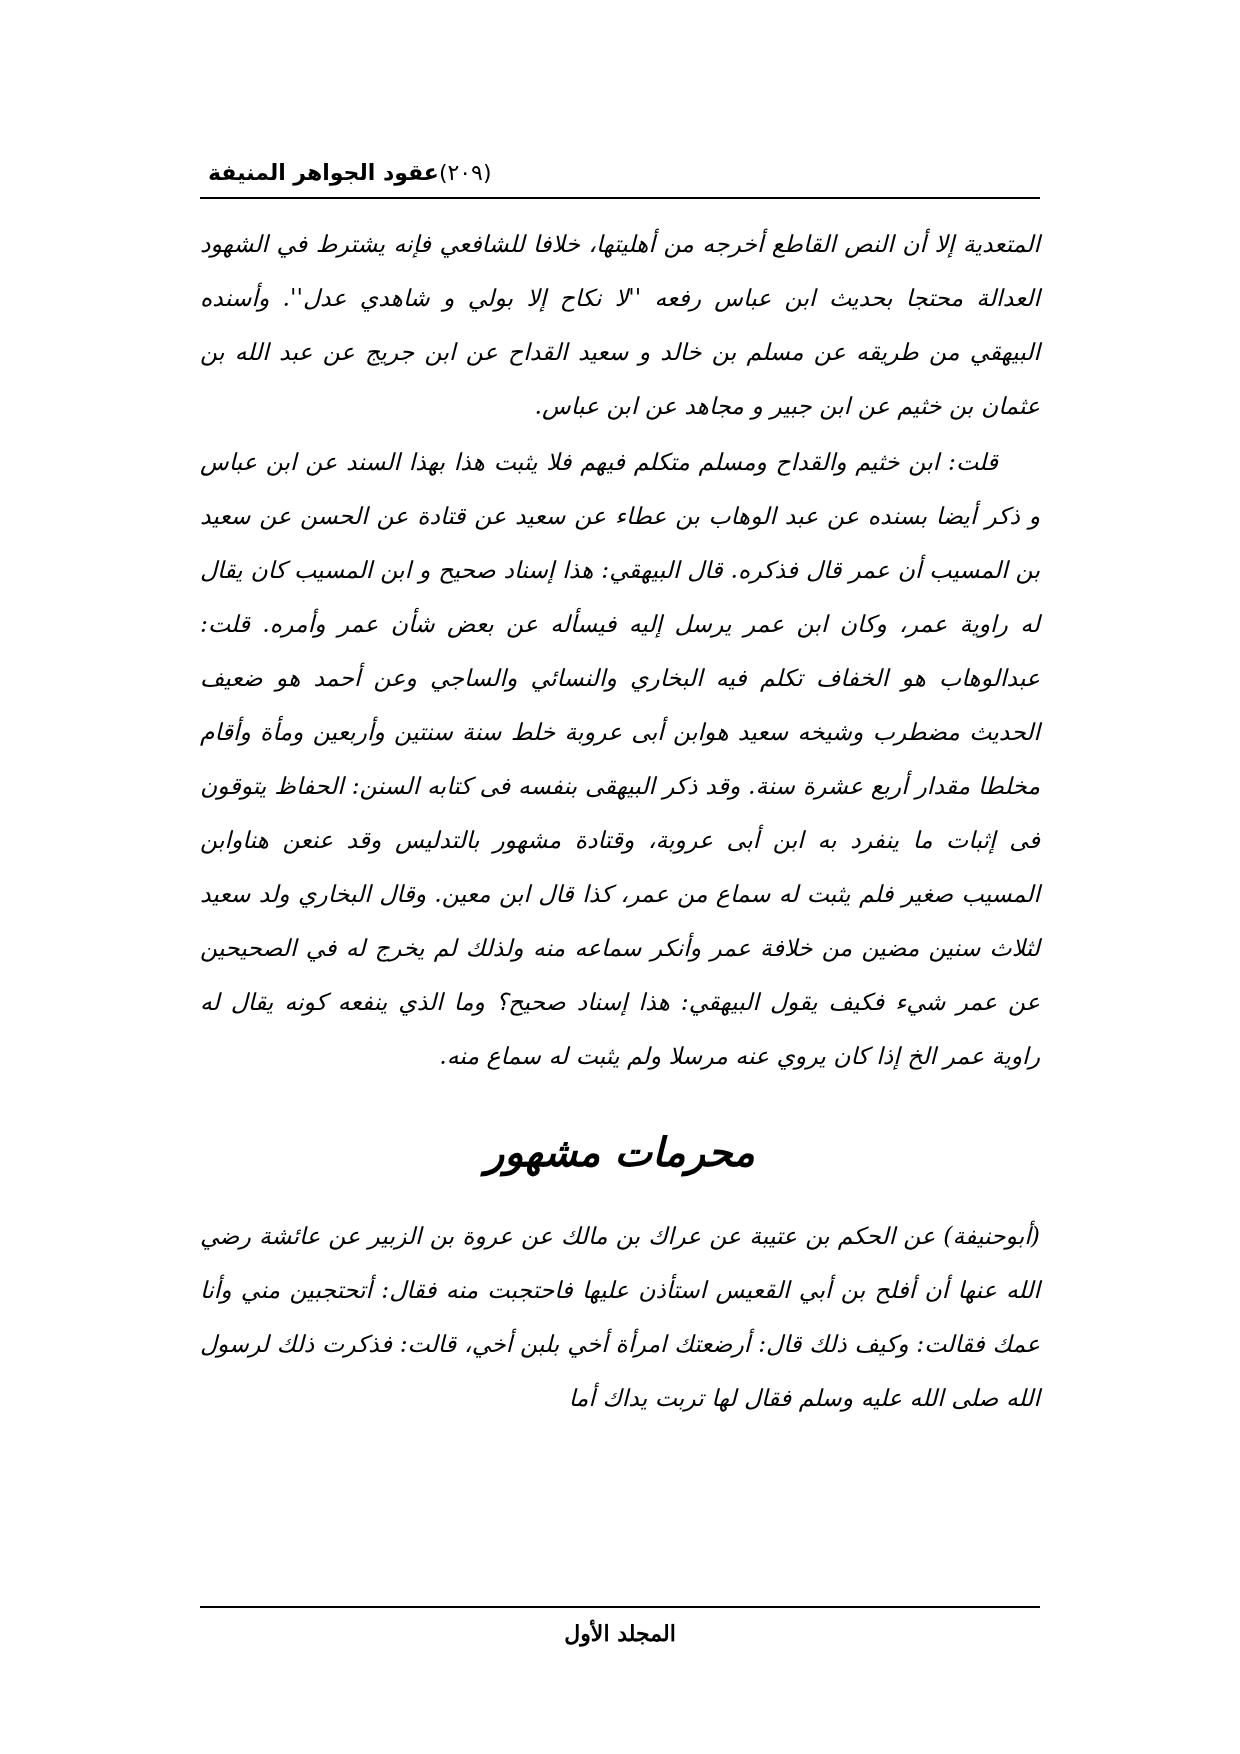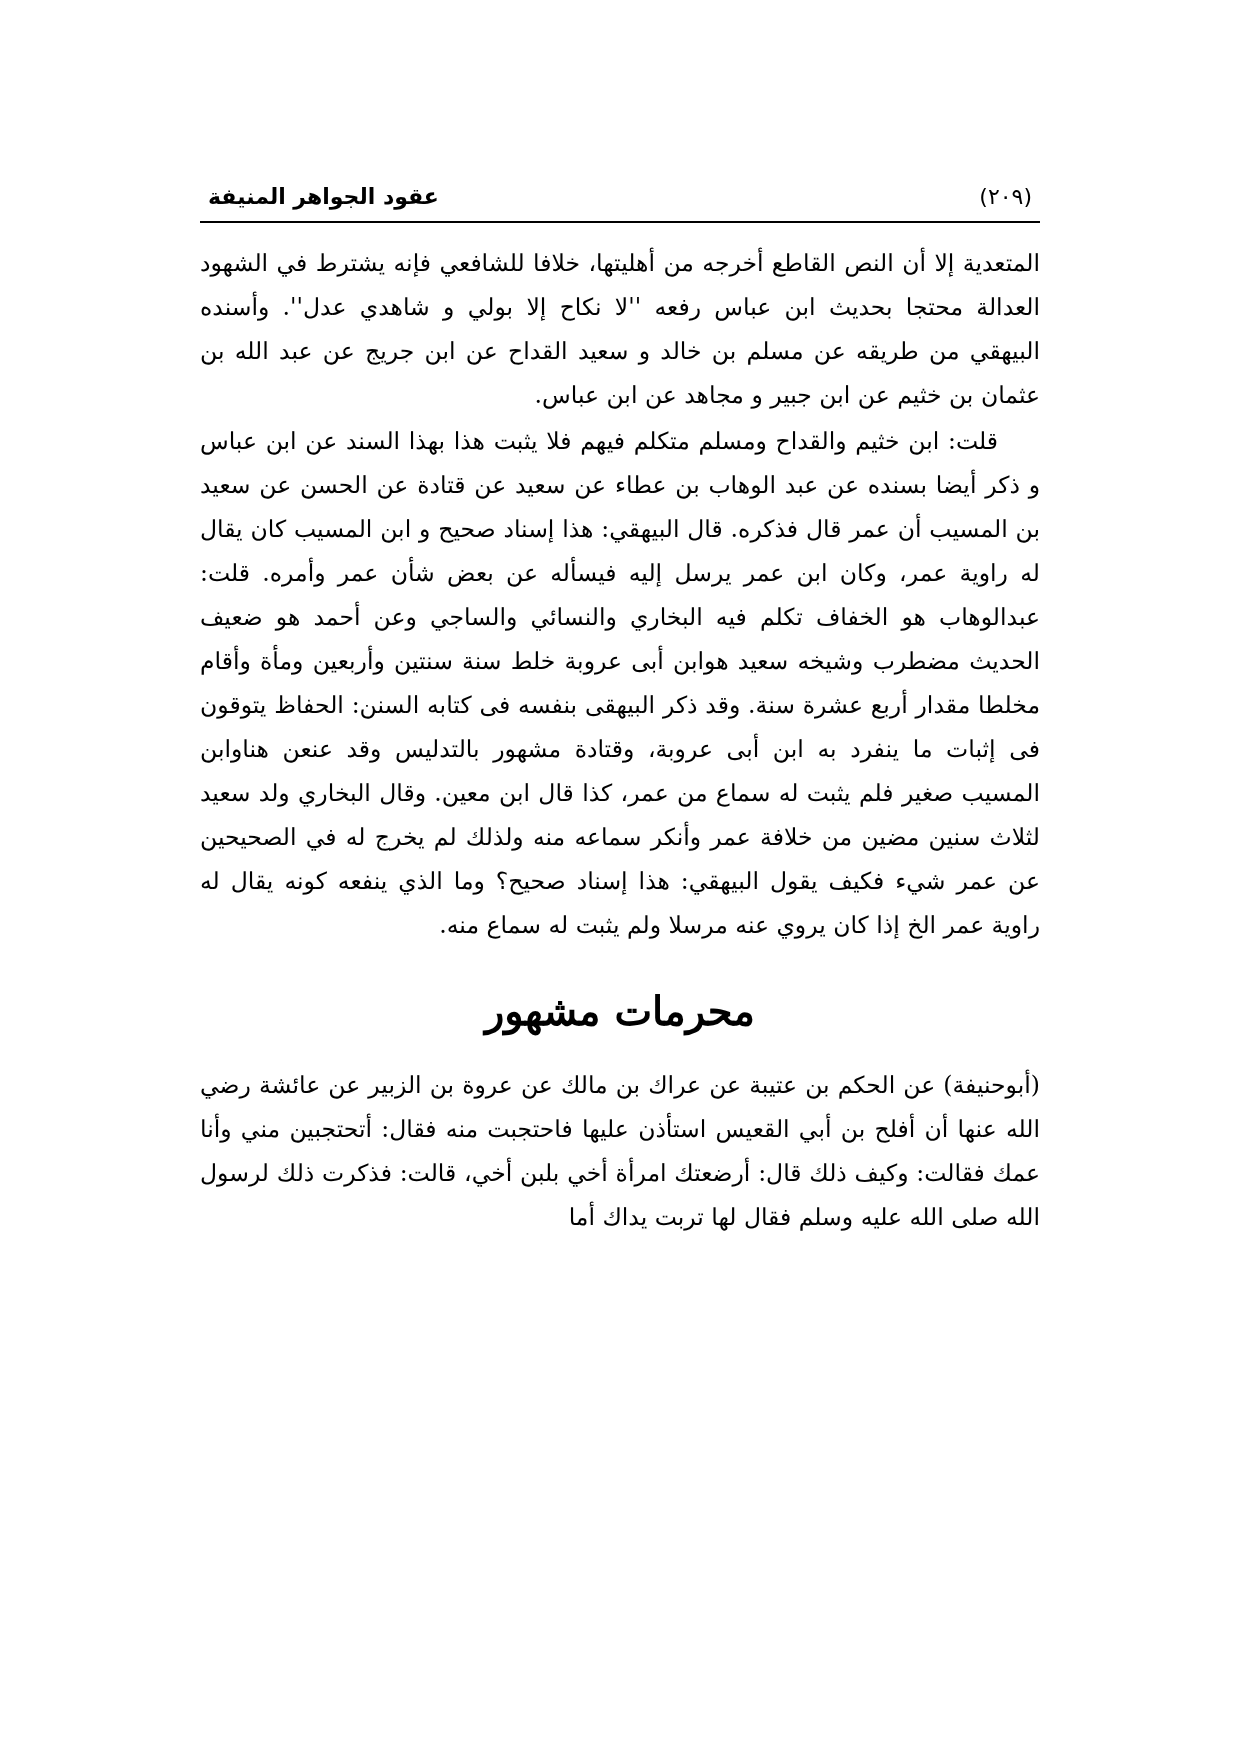--- a/index.html
+++ b/index.html
@@ -22,24 +22,22 @@
     position: absolute;
     left: 200px;
     right: 200px;
     top: 160px;
     bottom: 130px;
   }
   
   .header {
     display: flex;
     flex-direction: row-reverse;
-    justify-content: space-between;
     align-items: flex-end;
     padding: 0 8px 10px 8px;
-    margin-top: 24px;
   }
   .book-title {
     font-size: 22px;
     font-weight: bold;
     letter-spacing: 0px;
     direction: rtl;
   }
   .page-number {
     font-size: 22px;
     font-weight: normal;
@@ -49,22 +47,23 @@
     border-top: 2.5px solid #000;
     margin-top: 2px;
   }
   
   .body-text {
     margin-top: 18px;
     direction: rtl;
     text-align: justify;
     text-justify: inter-word;
     font-size: 23.5px;
-    line-height: 44px;
+    line-height: 54px;
     font-family: "DejaVu Serif", serif;
+    font-style: italic;
   }
   .body-text p {
     margin: 0 0 2px 0;
     text-align: justify;
   }
   .body-text p.indent {
     text-indent: 42px;
   }
   .chapter-title {
     text-align: center;
@@ -110,14 +109,18 @@
       <p>المتعدية إلا أن النص القاطع أخرجه من أهليتها، خلافا للشافعي فإنه يشترط في الشهود العدالة محتجا بحديث ابن عباس رفعه ''لا نكاح إلا بولي و شاهدي عدل''. وأسنده البيهقي من طريقه عن مسلم بن خالد و سعيد القداح عن ابن جريج عن عبد الله بن عثمان بن خثيم عن ابن جبير و مجاهد عن ابن عباس.</p>
       <p class="indent">قلت: ابن خثيم والقداح ومسلم متكلم فيهم فلا يثبت هذا بهذا السند عن ابن عباس و ذكر أيضا بسنده عن عبد الوهاب بن عطاء عن سعيد عن قتادة عن الحسن عن سعيد بن المسيب أن عمر قال فذكره. قال البيهقي: هذا إسناد صحيح و ابن المسيب كان يقال له راوية عمر، وكان ابن عمر يرسل إليه فيسأله عن بعض شأن عمر وأمره. قلت: عبدالوهاب هو الخفاف تكلم فيه البخاري والنسائي والساجي وعن أحمد هو ضعيف الحديث مضطرب وشيخه سعيد هوابن أبى عروبة خلط سنة سنتين وأربعين ومأة وأقام مخلطا مقدار أربع عشرة سنة. وقد ذكر البيهقى بنفسه فى كتابه السنن: الحفاظ يتوقون فى إثبات ما ينفرد به ابن أبى عروبة، وقتادة مشهور بالتدليس وقد عنعن هناوابن المسيب صغير فلم يثبت له سماع من عمر، كذا قال ابن معين. وقال البخاري ولد سعيد لثلاث سنين مضين من خلافة عمر وأنكر سماعه منه ولذلك لم يخرج له في الصحيحين عن عمر شيء فكيف يقول البيهقي: هذا إسناد صحيح؟ وما الذي ينفعه كونه يقال له راوية عمر الخ إذا كان يروي عنه مرسلا ولم يثبت له سماع منه.</p>
 
       <div class="chapter-title">محرمات مشهور</div>
 
       <p>(أبوحنيفة) عن الحكم بن عتيبة عن عراك بن مالك عن عروة بن الزبير عن عائشة رضي الله عنها أن أفلح بن أبي القعيس استأذن عليها فاحتجبت منه فقال: أتحتجبين مني وأنا عمك فقالت: وكيف ذلك قال: أرضعتك امرأة أخي بلبن أخي، قالت: فذكرت ذلك لرسول الله صلى الله عليه وسلم فقال لها تربت يداك أما</p>
     </div>
 
   </div>
 
+  <div class="footer">
+    <div class="rule-bottom"></div>
+    <div class="footer-label">المجلد الأول</div>
+  </div>
 
 </div>
 
 </body></html>

